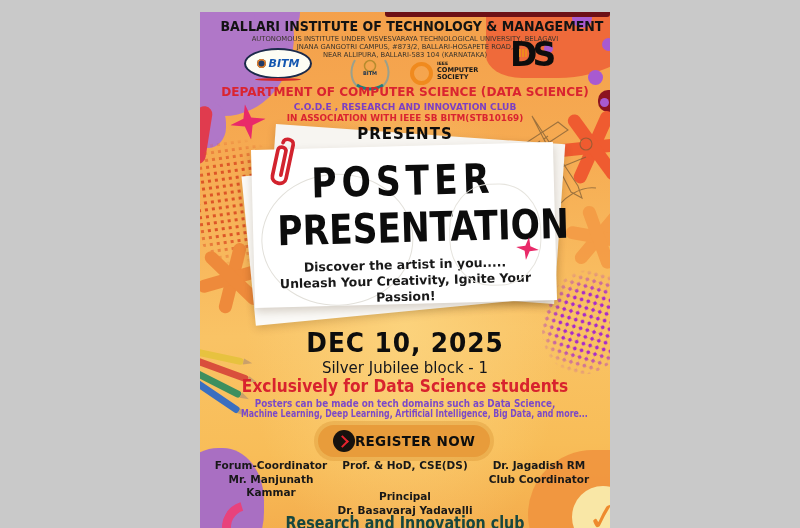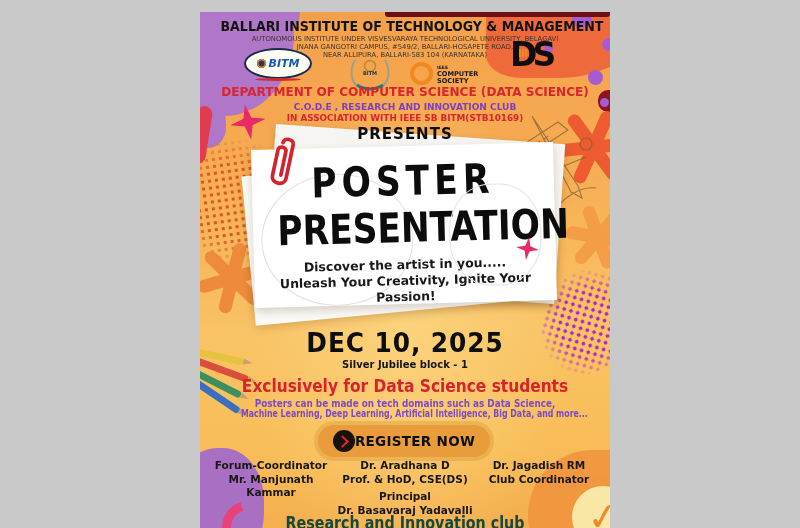--- a/index.html
+++ b/index.html
@@ -63,21 +63,21 @@
   .t-institute{top:6px;font-size:14px;font-weight:800;color:#131313;transform:scaleX(.9);z-index:3;}
   .t-addr{font-size:6.8px;font-weight:400;color:#3a342c;line-height:8.2px;z-index:3;}
   .a1{top:23px;} .a2{top:31px;} .a3{top:39px;}
   .bitm-logo{left:44px;top:36px;width:64px;height:27px;background:#fdfdf4;border:2px solid #1b2a4a;
     border-radius:50%;display:flex;align-items:center;justify-content:center;gap:3px;z-index:3;}
   .bitm-logo::after{content:"";position:absolute;bottom:-4px;left:9px;right:9px;height:3px;background:#d42a2a;border-radius:50%;}
   .globe{width:9px;height:9px;border-radius:50%;background:#1f3a66;box-shadow:inset 0 0 0 1.5px #e67e22;}
   .bitm-text{font-size:11px;font-weight:900;font-style:italic;color:#1558b0;letter-spacing:0;}
   .emblem{left:146px;top:44px;width:48px;height:36px;z-index:3;}
   .emblem-label{position:absolute;left:0;top:14px;width:100%;text-align:center;font-size:5px;font-weight:700;color:#16324f;}
-  .ieee{left:210px;top:50px;display:flex;align-items:flex-end;gap:4px;z-index:3;}
+  .ieee{left:210px;top:50px;display:flex;align-items:flex-start;gap:4px;z-index:3;}
   .ieee-ring{width:15px;height:15px;border-radius:50%;border:4.5px solid #f08a1e;display:block;}
   .ieee-text{display:flex;flex-direction:column;line-height:1;color:#181818;}
   .ieee-text i{font-style:normal;font-size:4.6px;font-weight:700;}
   .ieee-text b{font-size:6.6px;font-weight:900;line-height:7px;}
   .ds{left:310px;top:26px;font-size:33px;font-weight:900;color:#0d0d0d;letter-spacing:-5px;z-index:3;line-height:1;}
   .ds-chart{position:absolute;left:9px;top:11px;width:9px;height:8px;
     background:linear-gradient(90deg,#f08a1e 2px,transparent 2px,transparent 3px,#f08a1e 3px,#f08a1e 5px,transparent 5px,transparent 6px,#f08a1e 6px,#f08a1e 8px,transparent 8px);}
 
   .t-dept{top:72px;font-size:13px;font-weight:800;color:#da2430;transform:scaleX(.93);z-index:3;}
   .t-club{top:89px;font-size:9.5px;font-weight:800;color:#7c3fc3;transform:scaleX(.95);z-index:3;}
@@ -95,21 +95,21 @@
   .card-main::after{content:"";position:absolute;right:14px;top:40px;width:90px;height:100px;
     border:1px solid #e6e4de;border-radius:45%;}
   .ct{position:relative;font-weight:900;color:#0c0c0c;transform:scaleX(.84);white-space:nowrap;}
   .l1{margin-top:12px;font-size:41px;line-height:46px;letter-spacing:6px;}
   .l2{font-size:41px;line-height:48px;letter-spacing:0;}
   .tag{position:relative;margin-top:5px;font-size:12.5px;font-weight:700;color:#191919;line-height:16px;}
   .clip{left:68px;top:124px;width:30px;height:58px;z-index:4;transform:rotate(12deg);}
 
   
   .t-date{top:315px;font-size:27px;font-weight:900;color:#0d0d0d;letter-spacing:1px;transform:scaleX(.92);z-index:3;}
-  .t-venue{top:347px;font-size:10px;font-weight:700;color:#14161c;z-index:3;}
+  .t-venue{top:347px;font-size:15px;font-weight:400;color:#14161c;z-index:3;}
   .t-excl{top:364px;font-size:17.5px;font-weight:800;color:#d8232e;transform:scaleX(.88);z-index:3;}
   .t-dom1{top:386px;font-size:9.8px;font-weight:800;color:#7b49c9;transform:scaleX(.9);z-index:3;}
   .t-dom2{top:396px;font-size:9.8px;font-weight:800;color:#7b49c9;transform:scaleX(.8);z-index:3;}
   .register{position:absolute;left:118px;top:413px;width:172px;height:32px;background:#e89c3b;border-radius:17px;
     display:flex;align-items:center;justify-content:center;z-index:3;
     box-shadow:0 0 0 4px rgba(210,135,40,.3);cursor:pointer;}
   .reg-circle{width:22px;height:22px;border-radius:50%;background:#17120e;display:flex;align-items:center;justify-content:center;}
   .chev{width:7px;height:7px;border-top:2.6px solid #e8232e;border-right:2.6px solid #e8232e;
     transform:rotate(45deg);margin-left:-3px;display:block;}
   .reg-label{font-size:13.5px;font-weight:900;color:#0e0e0e;letter-spacing:.3px;}
@@ -172,21 +172,21 @@
         <path d="M16 45 l4 -3 M24 40 l4 -3 M32 35 l4 -3 M40 30 l4 -3 M48 25 l4 -3"></path>
         <path d="M36 2 L82 72 L86 84 L75 78 Z"></path>
         <path d="M56 102 C66 82 86 72 100 74"></path>
         <circle cx="90" cy="30" r="6"></circle>
         <path d="M58 56 l32 -13"></path>
       </g>
     </svg>
 
     <div class="ctr t-institute">BALLARI INSTITUTE OF TECHNOLOGY &amp; MANAGEMENT</div>
     <div class="ctr t-addr a1">AUTONOMOUS INSTITUTE UNDER VISVESVARAYA TECHNOLOGICAL UNIVERSITY, BELAGAVI</div>
-    <div class="ctr t-addr a2">JNANA GANGOTRI CAMPUS, #549/2, BALLARI-HOSAPETE ROAD,</div>
+    <div class="ctr t-addr a2">JNANA GANGOTRI CAMPUS, #873/2, BALLARI-HOSAPETE ROAD,</div>
     <div class="ctr t-addr a3">NEAR ALLIPURA, BALLARI-583 104 (KARNATAKA)</div>
 
     <div class="abs bitm-logo">
       <span class="globe"></span>
       <span class="bitm-text">BITM</span>
     </div>
     <div class="abs emblem">
       <svg viewBox="0 0 48 36" width="48" height="36">
         <path d="M9 4 C3 14 5 27 13 31" fill="none" stroke="#9aa08c" stroke-width="2"></path>
         <path d="M39 4 C45 14 43 27 35 31" fill="none" stroke="#9aa08c" stroke-width="2"></path>
@@ -240,21 +240,20 @@
         </span>
       <span class="reg-label">REGISTER NOW</span>
     </div>
 
     <div class="people-row1">
       <div class="person">
         <div>Forum-Coordinator</div>
         <div>Mr. Manjunath Kammar</div>
       </div>
       <div class="person">
-        <div>Dr. Aradhana D</div>
         <div>Prof. &amp; HoD, CSE(DS)</div>
       </div>
       <div class="person">
         <div>Dr. Jagadish RM</div>
         <div>Club Coordinator</div>
       </div>
     </div>
     <div class="people-row2">
       <div class="person">
         <div>Principal</div>

